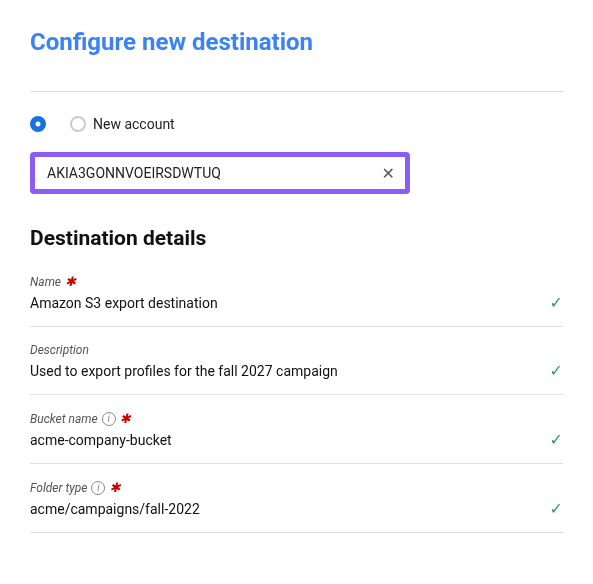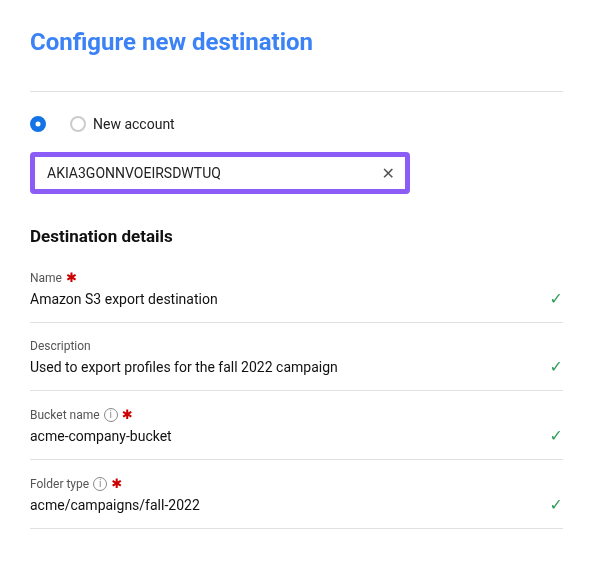--- a/index.html
+++ b/index.html
@@ -120,35 +120,36 @@
       cursor: pointer;
       padding: 0 10px;
       color: #555555;
       font-size: 16px;
       display: flex;
       align-items: center;
       justify-content: center;
     }
 
     .destination-details-title {
-      font-size: 17px;
+      font-size: 21px;
       font-weight: 700;
       color: #111111;
       margin-bottom: 24px;
     }
 
     .field-block {
       margin-bottom: 0;
     }
 
     .field-label-row {
       display: flex;
       align-items: center;
       gap: 4px;
       margin-bottom: 4px;
+      font-style: italic;
     }
 
     .field-label {
       font-size: 12px;
       color: #555555;
     }
 
     .required-star {
       color: #cc0000;
       font-size: 13px;
@@ -229,21 +230,21 @@
         <div class="field-row">
           <span class="field-value">Amazon S3 export destination</span>
           <span class="check-icon">✓</span>
         </div>
       </div>
       <div class="field-block">
         <div class="field-label-row">
           <span class="field-label">Description</span>
         </div>
         <div class="field-row">
-          <span class="field-value">Used to export profiles for the fall 2022 campaign</span>
+          <span class="field-value">Used to export profiles for the fall 2027 campaign</span>
           <span class="check-icon">✓</span>
         </div>
       </div>
       <div class="field-block">
         <div class="field-label-row">
           <span class="field-label">Bucket name</span>
           <span class="info-icon">i</span>
           <span class="required-star">✱</span>
         </div>
         <div class="field-row">

